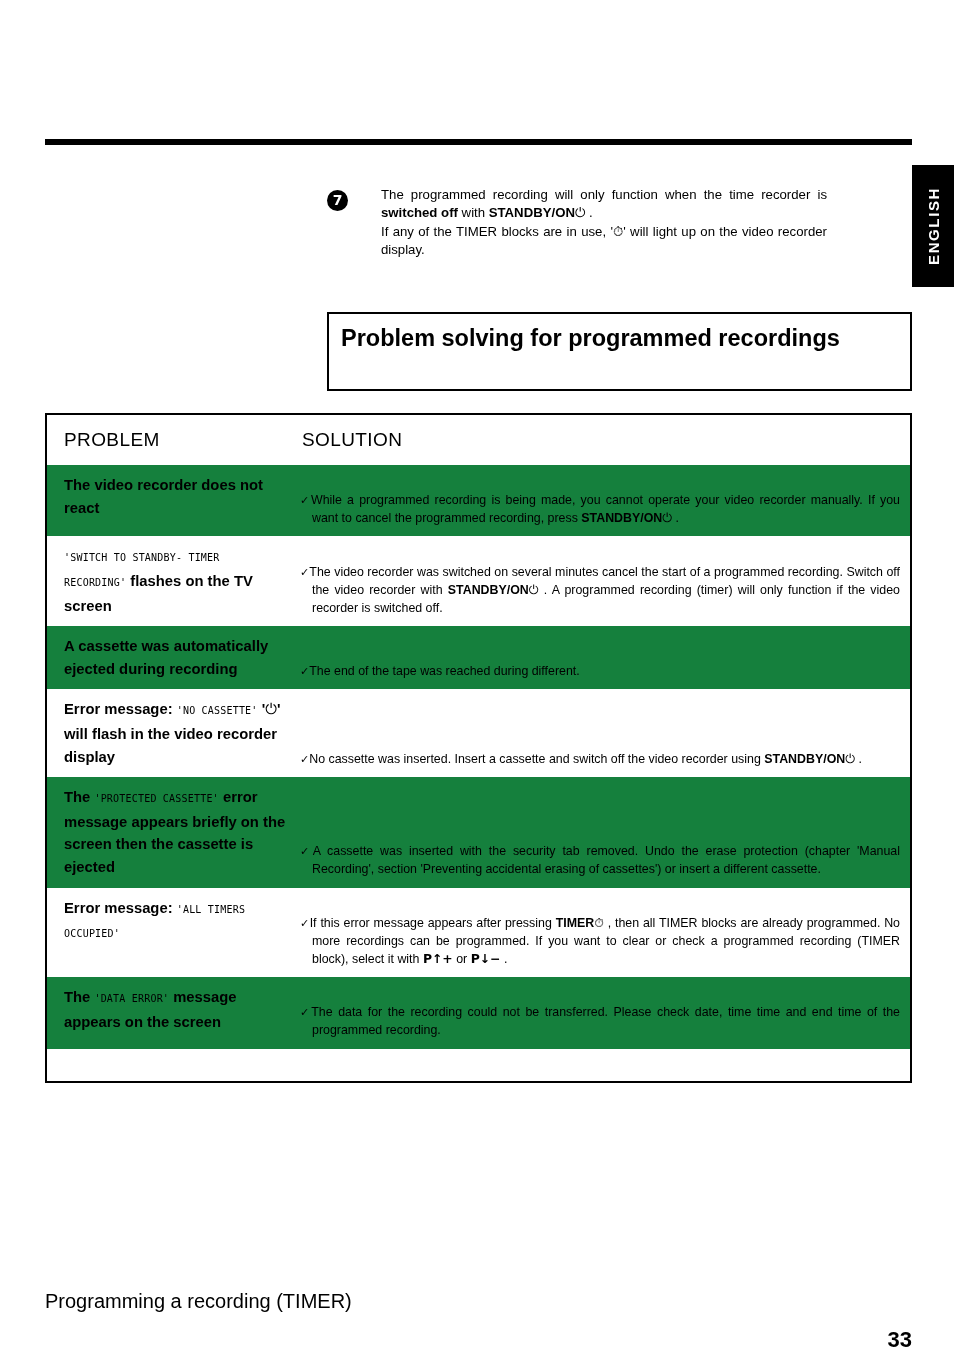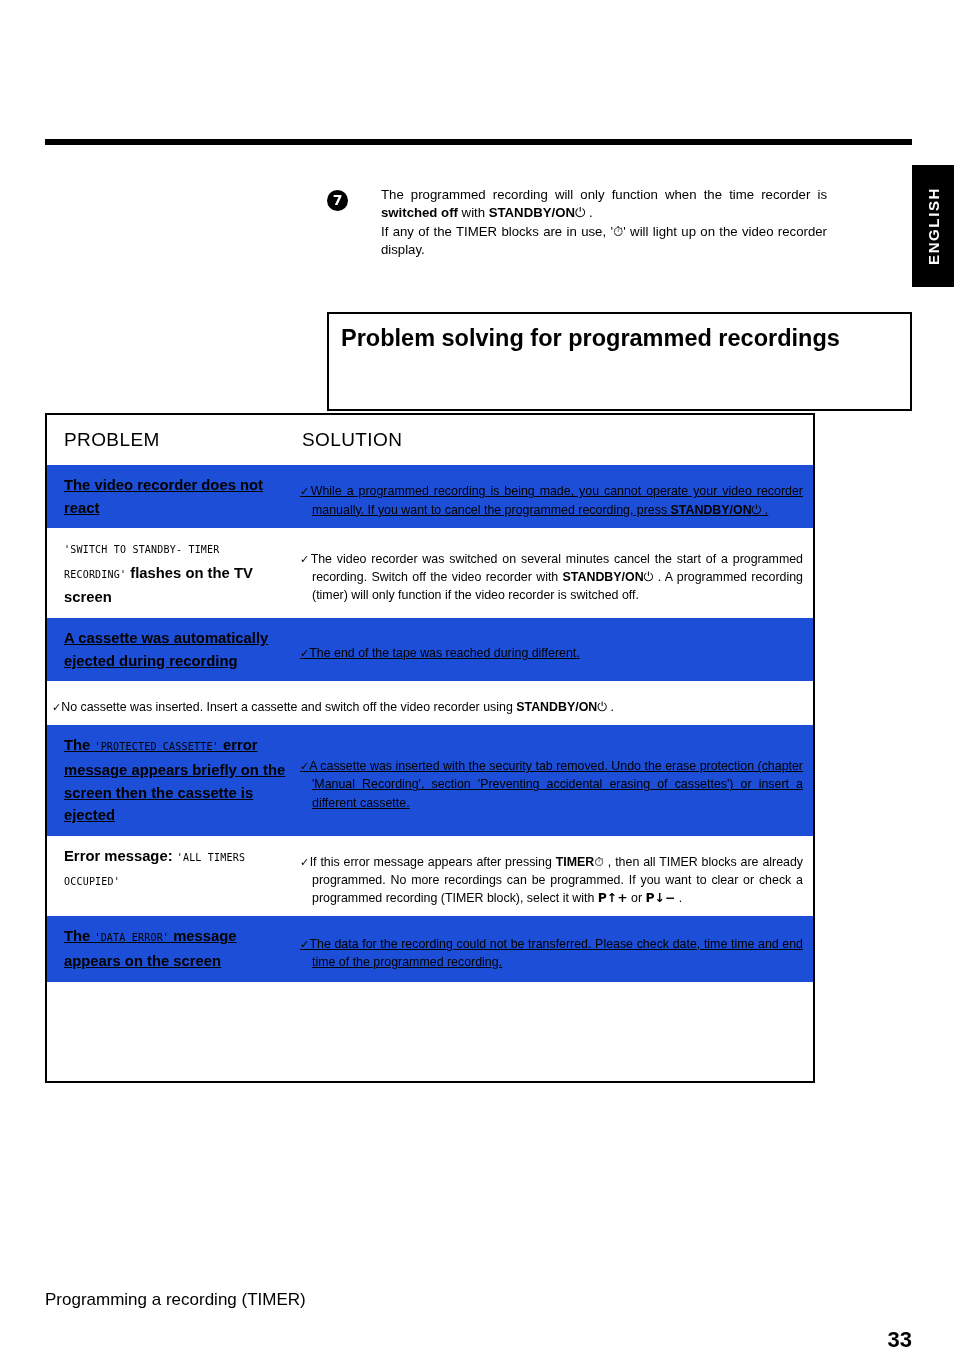--- a/index.html
+++ b/index.html
@@ -77,41 +77,41 @@
   .step-text p { margin: 0; }
   .justify { text-align: justify; }
   .b { font-weight: bold; }
 
   
   .heading-box {
     position: absolute;
     left: 327px;
     top: 312px;
     width: 585px;
-    height: 99px;
+    height: 79px;
     border: 2.5px solid #000000;
     background: #ffffff;
   }
   .heading-text {
     position: absolute;
     left: 12px;
     top: 6px;
     right: 10px;
     font-size: 23.5px;
     font-weight: bold;
     line-height: 36px;
     font-family: "Liberation Sans", sans-serif;
   }
 
   
   .table-box {
     position: absolute;
     left: 45px;
     top: 413px;
-    width: 770px;
+    width: 867px;
     height: 670px;
     border: 2.5px solid #000000;
     background: #ffffff;
   }
   .table-inner {
     position: relative;
     width: 100%;
     height: 100%;
     overflow: hidden;
   }
@@ -129,38 +129,38 @@
     letter-spacing: 0.4px;
     font-weight: normal;
   }
   .thead .col-problem { width: 248px; padding-left: 17px; }
   .thead .col-solution { flex: 1; padding-left: 7px; }
 
   .trow {
     display: flex;
     align-items: stretch;
   }
-  .trow.shaded { background: #1d4ed8; text-decoration: underline; }
+  .trow.shaded { background: #15803d; }
   .trow.plain  { background: #ffffff; }
 
   .cell-problem {
     width: 248px;
     padding: 9px 8px 9px 17px;
     font-size: 14.8px;
     line-height: 22.6px;
     font-weight: bold;
     font-family: "Liberation Sans", sans-serif;
   }
   .cell-solution {
     flex: 1;
-    padding: 17px 10px 9px 5px;
+    padding: 26px 10px 9px 5px;
     font-size: 12.4px;
     line-height: 18.2px;
     display: flex;
-    align-items: center;
+    align-items: flex-end;
     font-family: "Liberation Sans", sans-serif;
   }
   .sol-inner { width: 100%; }
   .sol-body {
     text-align: justify;
     text-justify: inter-word;
     padding-left: 12px;
     text-indent: -12px;
   }
   .sol-body.nojust { text-align: left; }
@@ -173,21 +173,21 @@
     letter-spacing: 0.2px;
   }
   .pwr { font-family: "DejaVu Sans", sans-serif; font-weight: normal; }
   .arrowsym { font-family: "DejaVu Sans", sans-serif; font-weight: bold; }
 
   
   .footer-title {
     position: absolute;
     left: 45px;
     top: 1290px;
-    font-size: 17px;
+    font-size: 20px;
     font-family: "Liberation Sans", sans-serif;
   }
   .footer-page {
     position: absolute;
     left: 860px;
     top: 1283px;
     width: 52px;
     text-align: right;
     font-size: 22px;
     font-weight: bold;
@@ -241,20 +241,21 @@
         </div>
         <div class="trow shaded">
           <div class="cell-problem"><span class="b">A cassette was automatically ejected during recording</span></div>
           <div class="cell-solution">
             <div class="sol-inner">
               <div class="sol-body nojust"><span class="tick">✓</span><span class="">The end of the tape was reached during different.</span></div>
             </div>
           </div>
         </div>
         <div class="trow plain">
+          <div class="cell-problem"><span class="b">Error message: </span><span class="mono">'NO CASSETTE'</span><span class="b"> '</span><span class="pwr">⏻</span><span class="b">' will flash in the video recorder display</span></div>
           <div class="cell-solution">
             <div class="sol-inner">
               <div class="sol-body"><span class="tick">✓</span><span class="">No cassette was inserted. Insert a cassette and switch off the video recorder using </span><span class="b">STANDBY/ON</span><span class="pwr">⏻</span><span class=""> .</span></div>
             </div>
           </div>
         </div>
         <div class="trow shaded">
           <div class="cell-problem"><span class="b">The </span><span class="mono">'PROTECTED CASSETTE'</span><span class="b"> error message appears briefly on the screen then the cassette is ejected</span></div>
           <div class="cell-solution">
             <div class="sol-inner">

